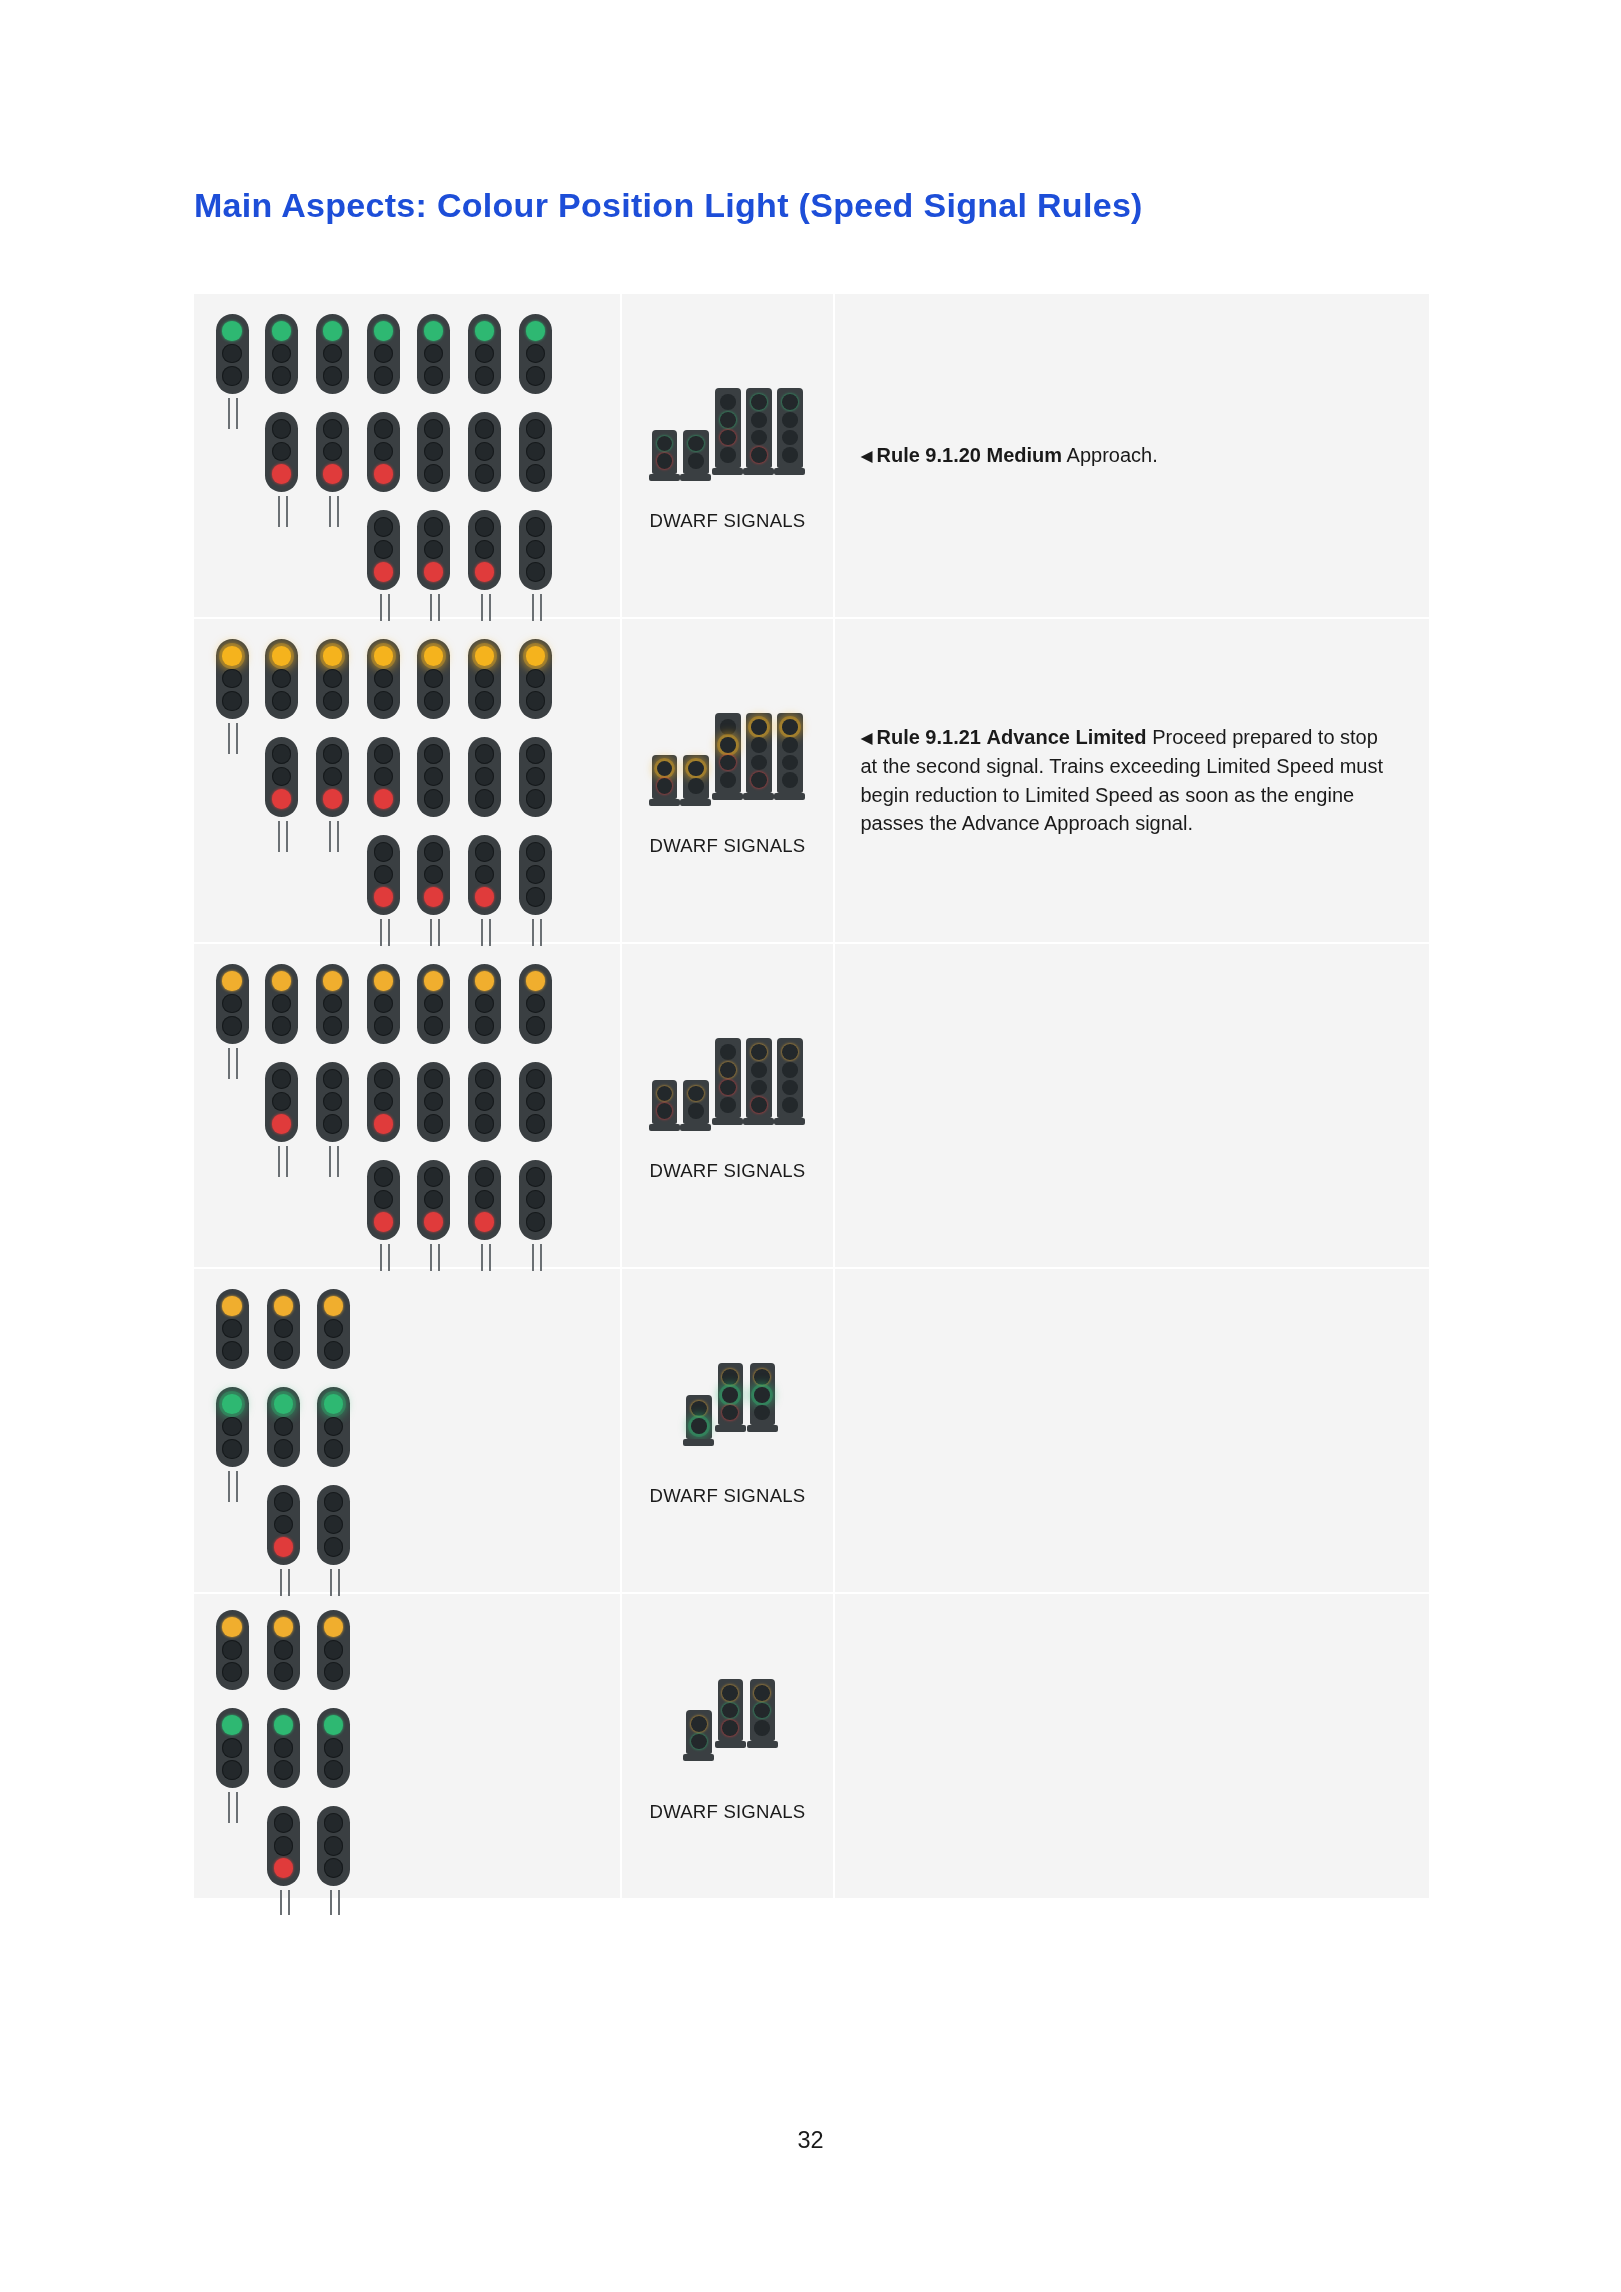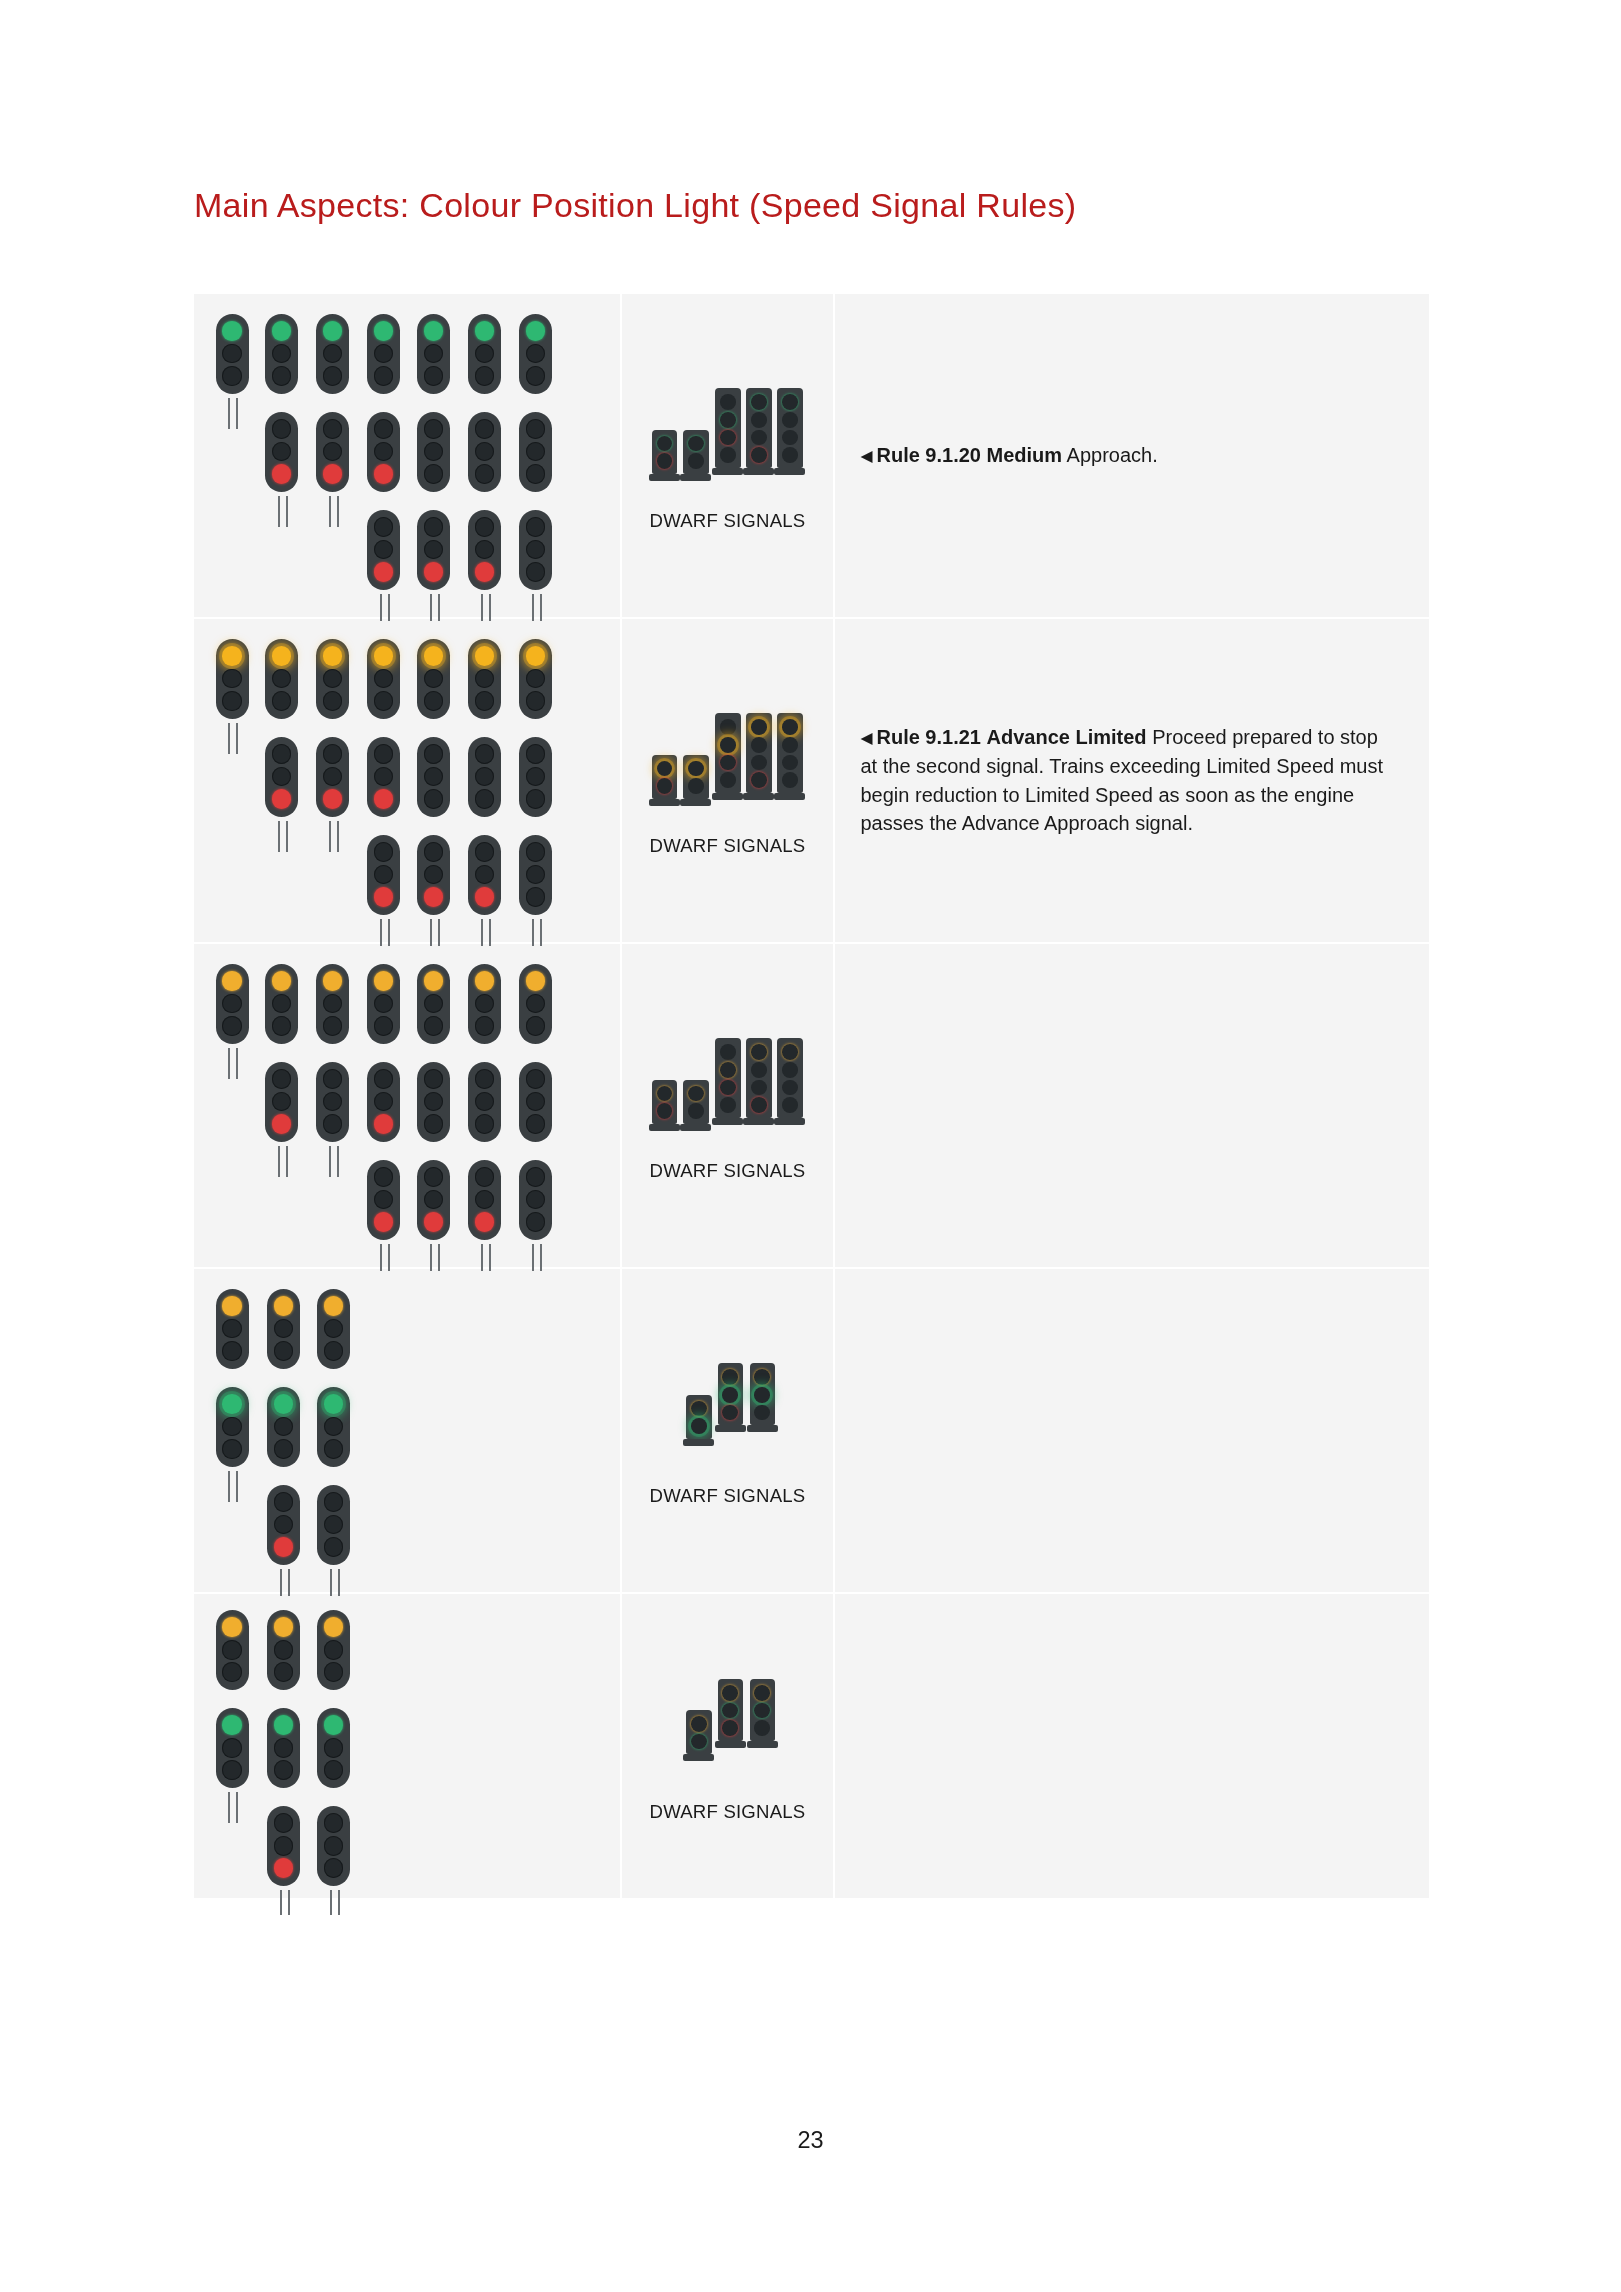--- a/index.html
+++ b/index.html
@@ -18,23 +18,23 @@
     position: relative;
     width: 1621px;
     height: 2293px;
     box-sizing: border-box;
   }
   .page-title {
     position: absolute;
     left: 194px;
     top: 186px;
     font-size: 34px;
-    font-weight: normal;
+    font-weight: bold;
     letter-spacing: 0.3px;
-    color: #b91c1c;
+    color: #1d4ed8;
     white-space: nowrap;
   }
   .table {
     position: absolute;
     left: 194px;
     top: 294px;
     width: 1235px;
     background: #f4f4f4;
     border: 0;
   }
@@ -845,16 +845,16 @@
             <div class="base"></div>
           </div>
         </div>
         <div class="dwarf-label">DWARF SIGNALS</div>
       </div>
 
     </div>
 
   </div>
 
-  <div class="page-number">23</div>
+  <div class="page-number">32</div>
 
 </div>
 
 
 </body></html>

